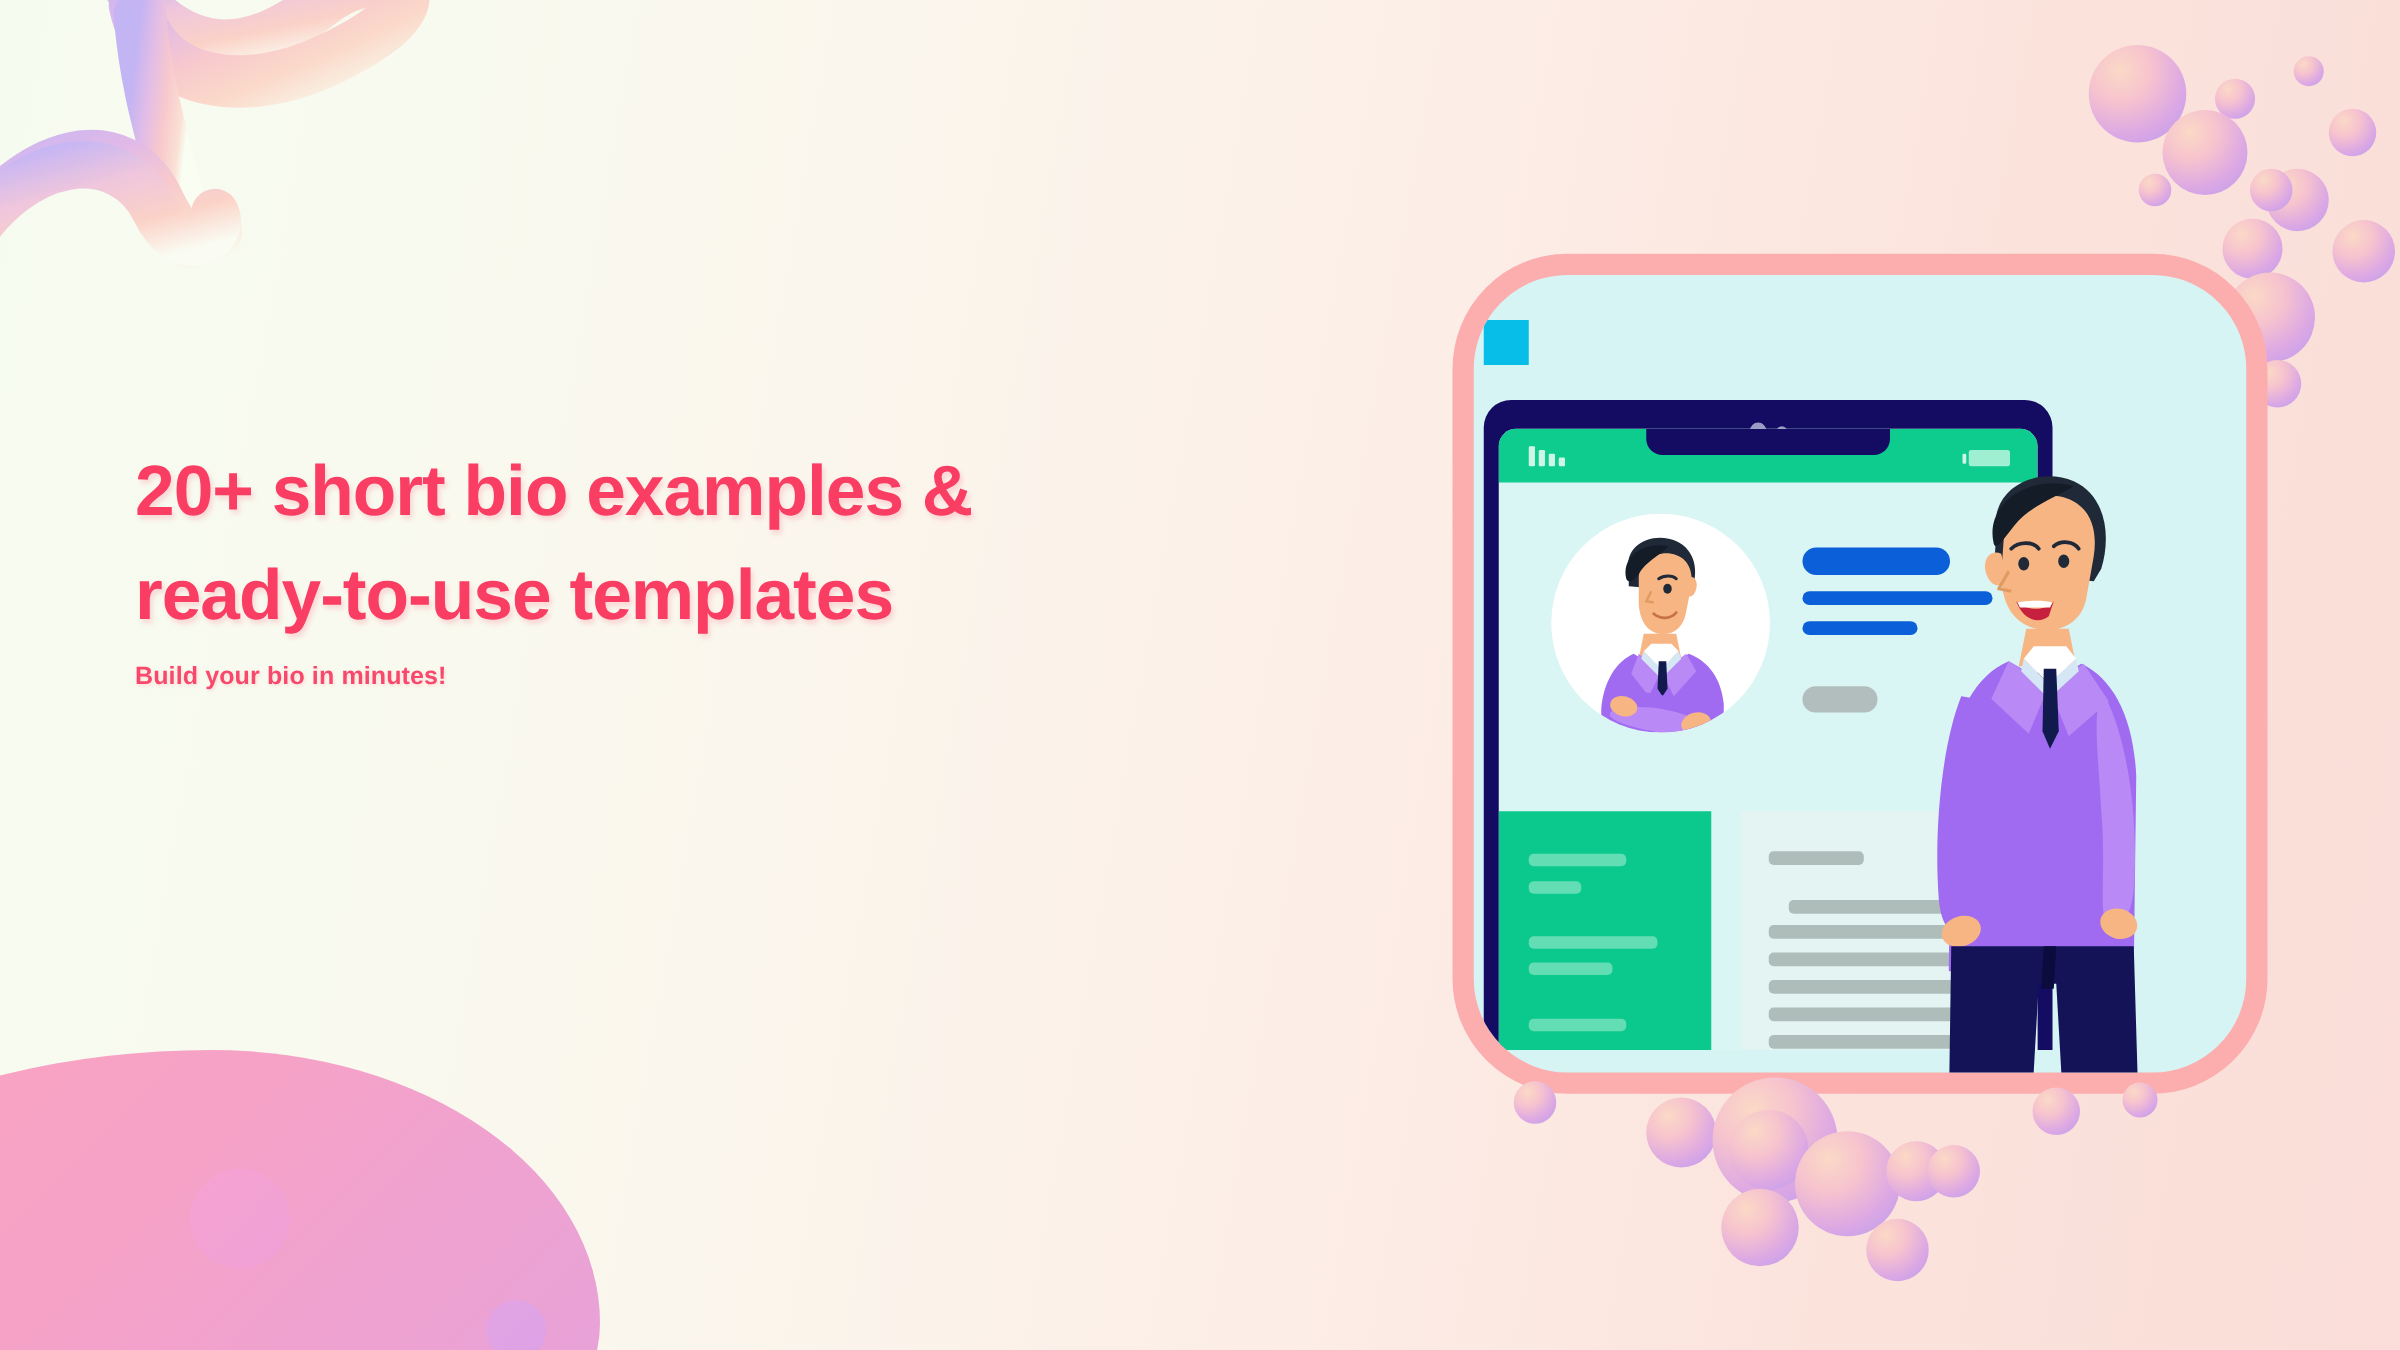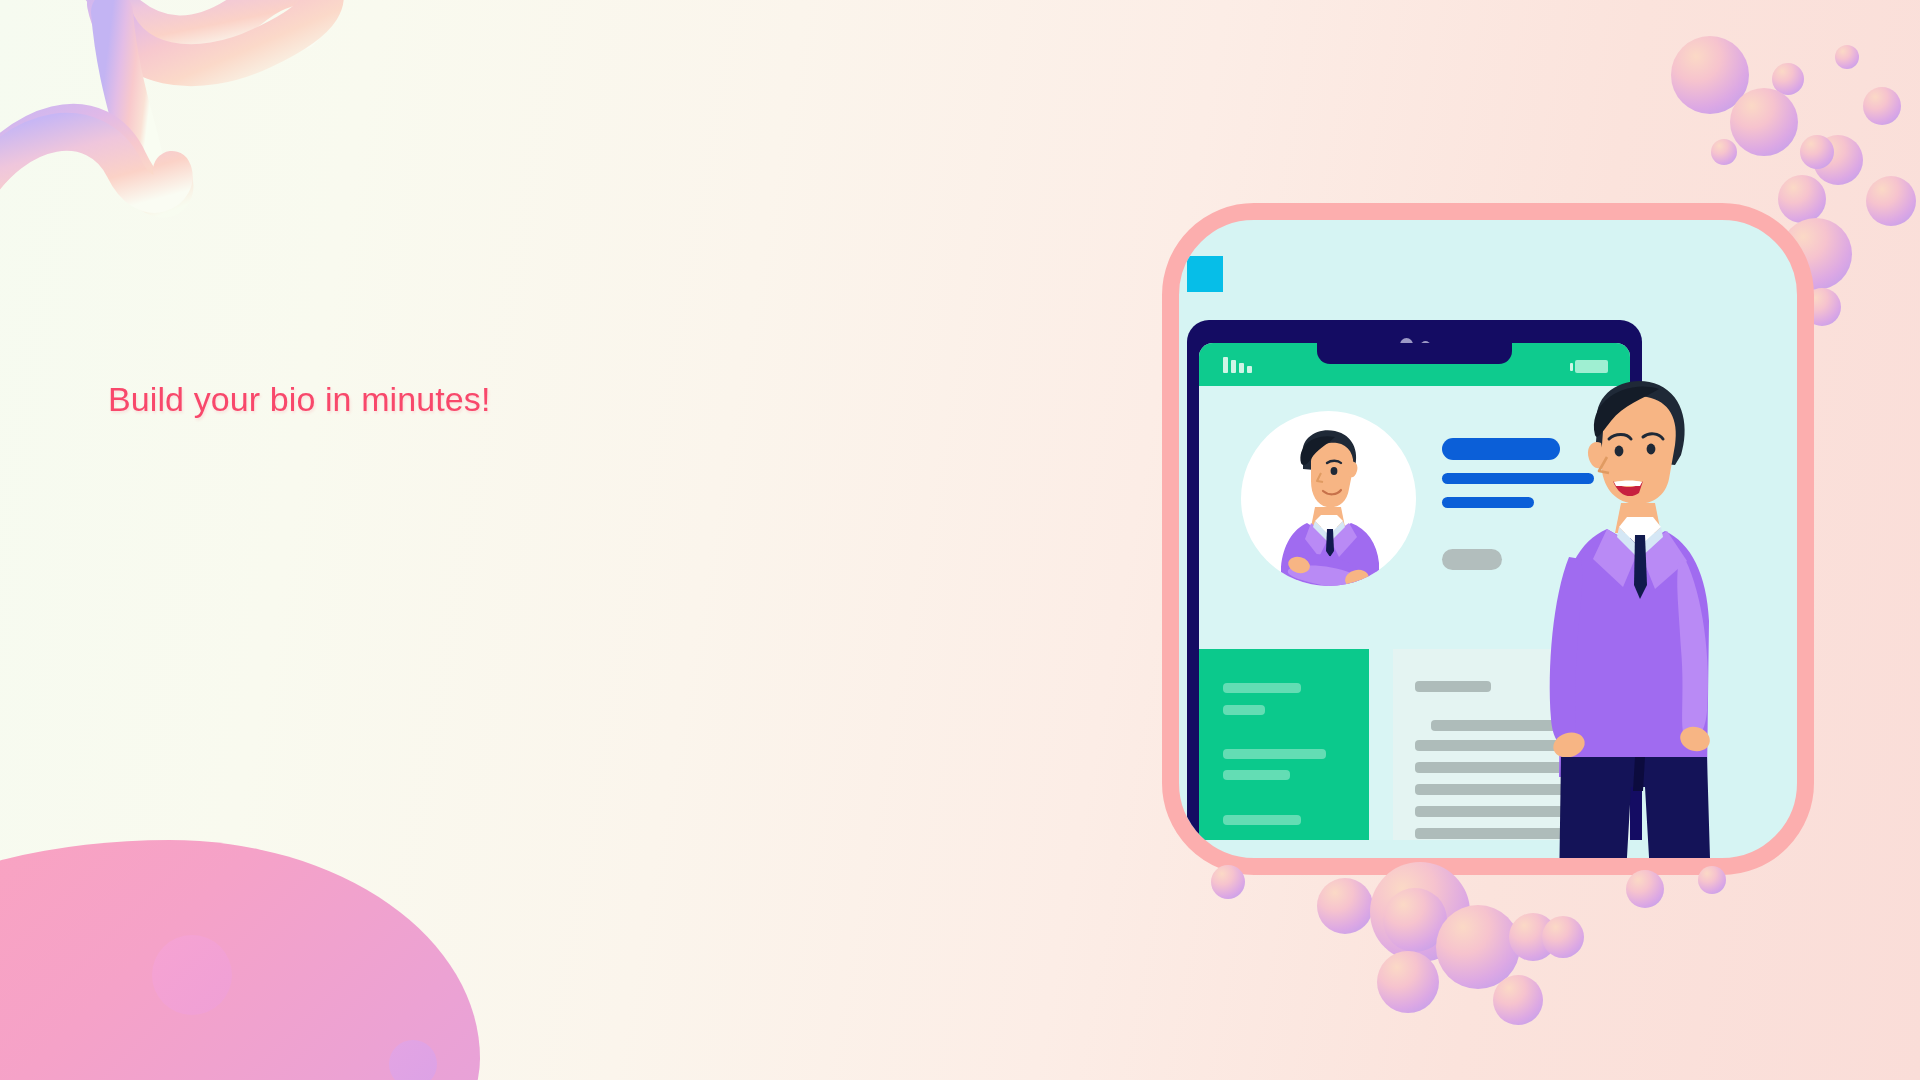--- a/index.html
+++ b/index.html
@@ -13,21 +13,21 @@
   .layer{position:absolute;inset:0;width:1920px;height:1080px;pointer-events:none;}
 
   
   .copy{position:absolute;left:108px;top:352px;width:820px;z-index:30;}
   .headline{
     font-size:57px;line-height:83px;font-weight:bold;color:#F93D63;
     letter-spacing:-0.8px;text-shadow:2px 3px 4px rgba(249,61,99,.18);
     white-space:pre-line;font-stretch:condensed;
   }
   .subhead{
-    margin-top:28px;font-size:34px;font-weight:400;color:#F8486B;
+    margin-top:12px;font-size:20px;font-weight:700;color:#F8486B;
     letter-spacing:.1px;text-shadow:1px 2px 3px rgba(249,61,99,.14);
   }
 
   
   .blob-main{
     position:absolute;left:-260px;top:840px;width:740px;height:420px;
     background:linear-gradient(135deg,#FCA4BC 0%,#F5A2C8 45%,#E3A2DE 100%);
     border-radius:58% 42% 55% 45% / 60% 52% 48% 40%;
     z-index:5;
   }
@@ -128,20 +128,22 @@
   <svg class="layer ribbon" width="1920" height="1080" viewBox="0 0 1920 1080">
     <path d="M -40 210 C 20 112, 100 100, 128 162 C 152 212, 180 202, 172 178" fill="none" stroke="url(#rg1)" stroke-width="40" stroke-linecap="round"></path>
     <path d="M -30 200 C 16 120, 96 112, 124 168 C 146 214, 182 188, 172 170" fill="none" stroke="url(#rg3)" stroke-width="38" stroke-linecap="round"></path>
   </svg>
 
   <div class="blob-main"></div>
   <div class="blob-c1"></div>
   <div class="blob-c2"></div>
 
   <div class="copy">
+    <h1 class="headline">20+ short bio examples &amp;
+ready-to-use templates</h1>
     <p class="subhead">Build your bio in minutes!</p>
   </div>
 
   <div id="bubbles-back">
       <div class="bub" style="left: 1671px; top: 36px; width: 78px; height: 78px; background: radial-gradient(circle at 32% 26%, rgb(251, 217, 198) 0%, rgb(246, 195, 206) 32%, rgb(220, 168, 228) 66%, rgb(183, 155, 238) 100%);"></div>
       <div class="bub" style="left: 1772px; top: 63px; width: 32px; height: 32px; background: radial-gradient(circle at 32% 26%, rgb(251, 217, 198) 0%, rgb(246, 195, 206) 32%, rgb(220, 168, 228) 66%, rgb(183, 155, 238) 100%);"></div>
       <div class="bub" style="left: 1835px; top: 45px; width: 24px; height: 24px; background: radial-gradient(circle at 32% 26%, rgb(251, 217, 198) 0%, rgb(246, 195, 206) 32%, rgb(220, 168, 228) 66%, rgb(183, 155, 238) 100%);"></div>
       <div class="bub" style="left: 1730px; top: 88px; width: 68px; height: 68px; background: radial-gradient(circle at 32% 26%, rgb(251, 217, 198) 0%, rgb(246, 195, 206) 32%, rgb(220, 168, 228) 66%, rgb(183, 155, 238) 100%);"></div>
       <div class="bub" style="left: 1711px; top: 139px; width: 26px; height: 26px; background: radial-gradient(circle at 32% 26%, rgb(251, 217, 198) 0%, rgb(246, 195, 206) 32%, rgb(220, 168, 228) 66%, rgb(183, 155, 238) 100%);"></div>
       <div class="bub" style="left: 1813px; top: 135px; width: 50px; height: 50px; background: radial-gradient(circle at 32% 26%, rgb(251, 217, 198) 0%, rgb(246, 195, 206) 32%, rgb(220, 168, 228) 66%, rgb(183, 155, 238) 100%);"></div>

